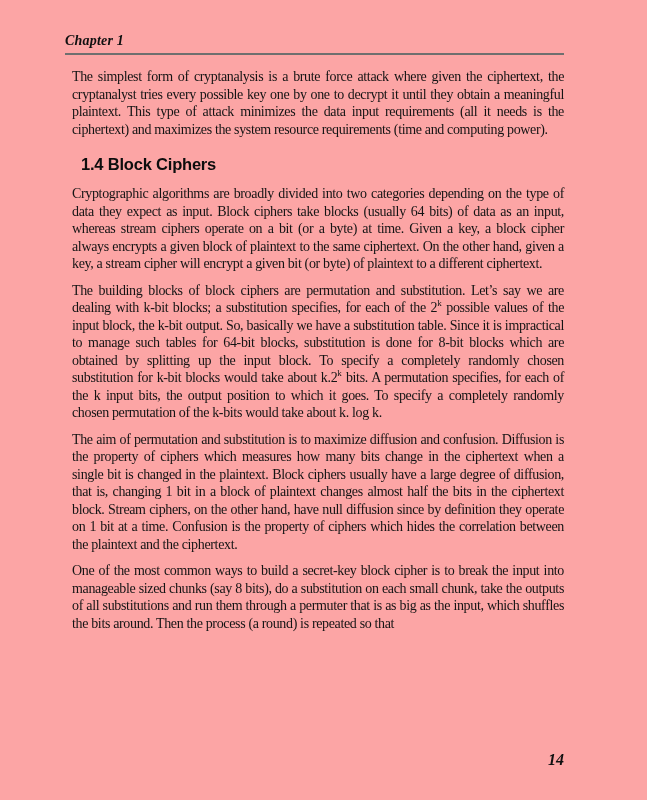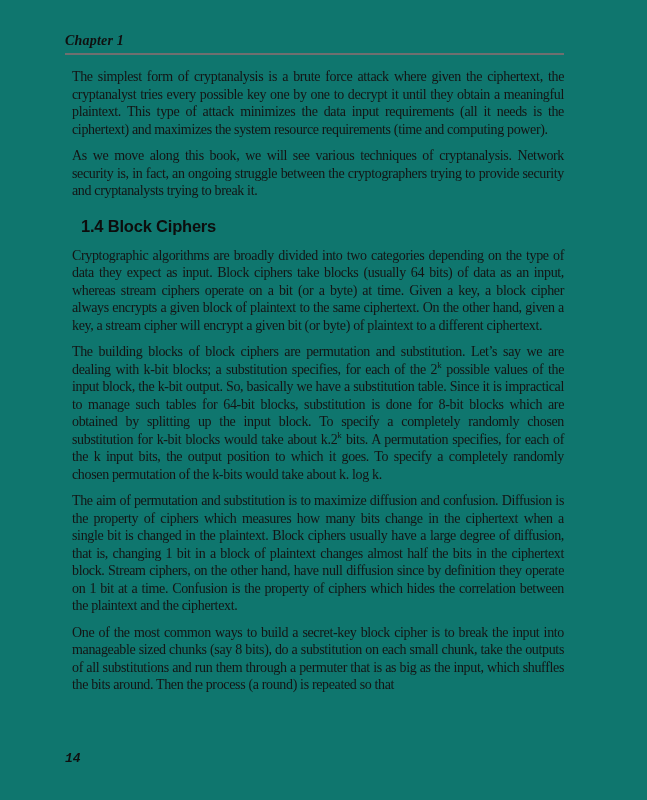--- a/index.html
+++ b/index.html
@@ -5,21 +5,21 @@
   html, body {
     margin: 0;
     padding: 0;
     background: #e8e8e8;
   }
   .page {
     position: relative;
     width: 647px;
     height: 800px;
     margin: 0 auto;
-    background: #0f766e;
+    background: #fca5a5;
     color: #141414;
     font-family: "Liberation Serif", serif;
     overflow: hidden;
   }
   .content {
     position: absolute;
     left: 65px;
     top: 33px;
     width: 499px;
   }
@@ -55,42 +55,41 @@
     font-size: 16.5px;
     letter-spacing: -0.2px;
     color: #0d0d0d;
     margin: 17px 0 11px 16px;
   }
   .page-number {
     position: absolute;
     left: 65px;
     top: 751px;
     width: 499px;
-    text-align: left;
-    font-family: Liberation Mono, monospace;
+    text-align: right;
+    font-family: Liberation Serif, serif;
     font-weight: bold;
     font-style: italic;
-    font-size: 13px;
+    font-size: 16px;
     color: #101010;
   }
 </style>
 </head>
 <body>
 
 <div class="page">
   <div class="content">
 
     <header class="running-head">
       <span>Chapter 1</span>
     </header>
 
     <main class="body-text">
       <p>The simplest form of cryptanalysis is a brute force attack where given the ciphertext, the cryptanalyst tries every possible key one by one to decrypt it until they obtain a meaningful plaintext. This type of attack minimizes the data input requirements (all it needs is the ciphertext) and maximizes the system resource requirements (time and computing power).</p>
 
-      <p>As we move along this book, we will see various techniques of cryptanalysis. Network security is, in fact, an ongoing struggle between the cryptographers trying to provide security and cryptanalysts trying to break it.</p>
 
       <h2 class="section-heading">1.4 Block Ciphers</h2>
 
       <p>Cryptographic algorithms are broadly divided into two categories depending on the type of data they expect as input. Block ciphers take blocks (usually 64 bits) of data as an input, whereas stream ciphers operate on a bit (or a byte) at time. Given a key, a block cipher always encrypts a given block of plaintext to the same ciphertext. On the other hand, given a key, a stream cipher will encrypt a given bit (or byte) of plaintext to a different ciphertext.</p>
 
       <p>The building blocks of block ciphers are permutation and substitution. Let’s say we are dealing with k-bit blocks; a substitution specifies, for each of the 2<sup>k</sup> possible values of the input block, the k-bit output. So, basically we have a substitution table. Since it is impractical to manage such tables for 64-bit blocks, substitution is done for 8-bit blocks which are obtained by splitting up the input block. To specify a completely randomly chosen substitution for k-bit blocks would take about k.2<sup>k</sup> bits. A permutation specifies, for each of the k input bits, the output position to which it goes. To specify a completely randomly chosen permutation of the k-bits would take about k. log k.</p>
 
       <p>The aim of permutation and substitution is to maximize diffusion and confusion. Diffusion is the property of ciphers which measures how many bits change in the ciphertext when a single bit is changed in the plaintext. Block ciphers usually have a large degree of diffusion, that is, changing 1 bit in a block of plaintext changes almost half the bits in the ciphertext block. Stream ciphers, on the other hand, have null diffusion since by definition they operate on 1 bit at a time. Confusion is the property of ciphers which hides the correlation between the plaintext and the ciphertext.</p>
 
       <p>One of the most common ways to build a secret-key block cipher is to break the input into manageable sized chunks (say 8 bits), do a substitution on each small chunk, take the outputs of all substitutions and run them through a permuter that is as big as the input, which shuffles the bits around. Then the process (a round) is repeated so that</p>

